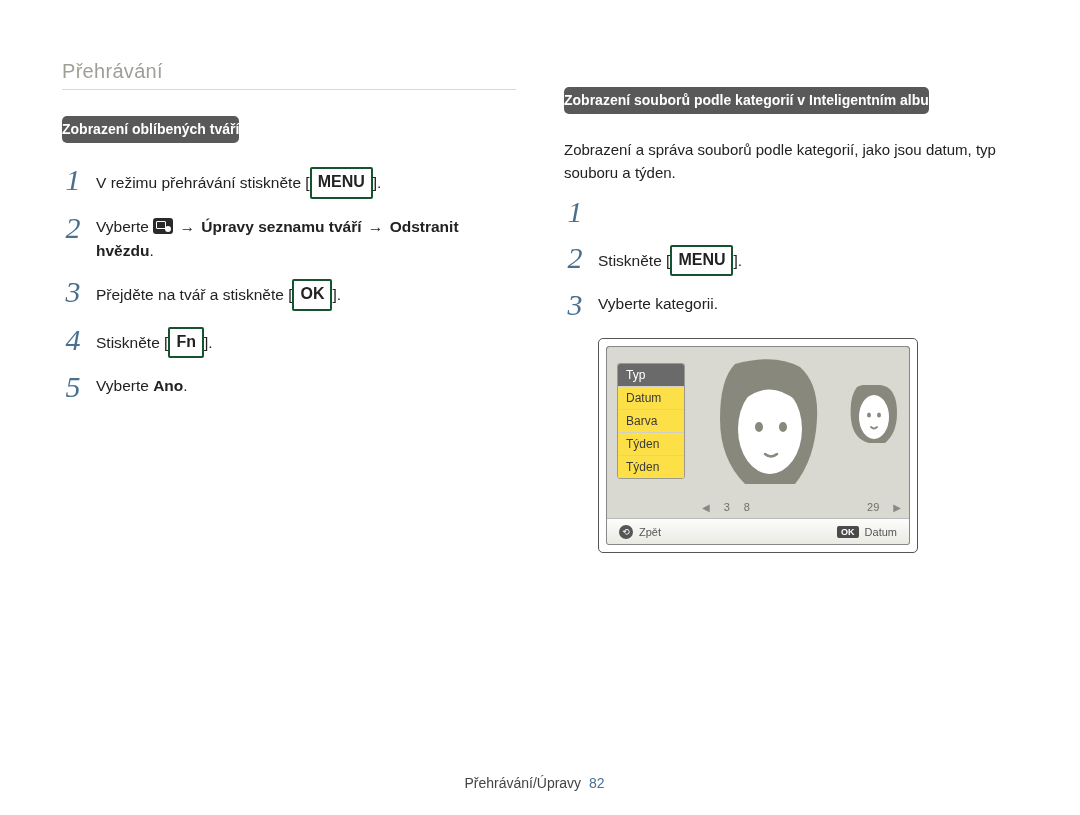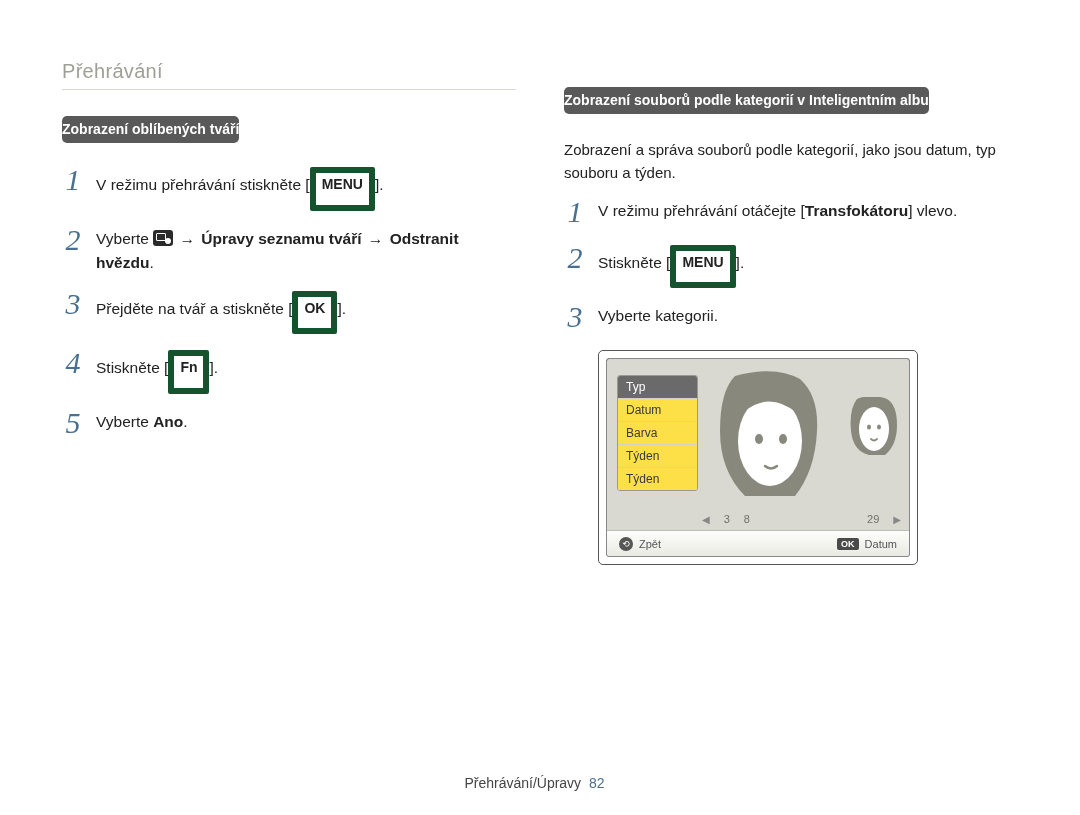--- a/index.html
+++ b/index.html
@@ -69,26 +69,26 @@
     line-height:1;
     color:var(--heading);
     width:22px;
     text-align:center;
     flex:0 0 auto;
     position:relative;
     top:-2px;
   }
   .key{
     display:inline-block;
-    border:6px solid #14532d;
+    border:2px solid #14532d;
     background:#fff;
     font-family:Arial,sans-serif;
     font-weight:700;
-    font-size:14px;
-    padding:1px 6px 9px;
+    font-size:16px;
+    padding:1px 6px 2px;
     border-radius:2px;
     vertical-align:1px;
   }
   .smallicon{
     display:inline-flex;
     align-items:center;
     justify-content:center;
     width:20px;height:16px;
     background:#2a2a2a;
     border-radius:3px;
@@ -137,21 +137,21 @@
   }
   .face-big{
     position:absolute;left:108px;top:12px;width:110px;height:130px;
   }
   .face-small{
     position:absolute;right:10px;top:38px;width:50px;height:60px;
   }
   .menu{
     position:absolute;
     left:10px;top:16px;
-    width:81px;
+    width:68px;
     background:var(--menu-bg);
     border:1px solid var(--menu-border);
     border-radius:3px;
     font-size:12px;
     overflow:hidden;
   }
   .menu .item{
     padding:4px 8px;
     color:#3a3a3a;
     background:#fde047;
@@ -231,21 +231,20 @@
   </div>
 
   <div class="col">
     <div style="height:27px"></div>
     <span class="pill">Zobrazení souborů podle kategorií v Inteligentním albu</span>
     <div class="intro">Zobrazení a správa souborů podle kategorií, jako jsou datum, typ souboru a týden.</div>
 
     <ol class="steps" id="right-steps">
         <li>
           <span class="num">1</span>
-          <div>V režimu přehrávání otáčejte [<b>Transfokátoru</b>] vlevo.</div>
         </li>
         <li>
           <span class="num">2</span>
           <div>Stiskněte [<span class="key">MENU</span>].</div>
         </li>
         <li>
           <span class="num">3</span>
           <div>Vyberte kategorii.</div>
         </li>
       </ol>

